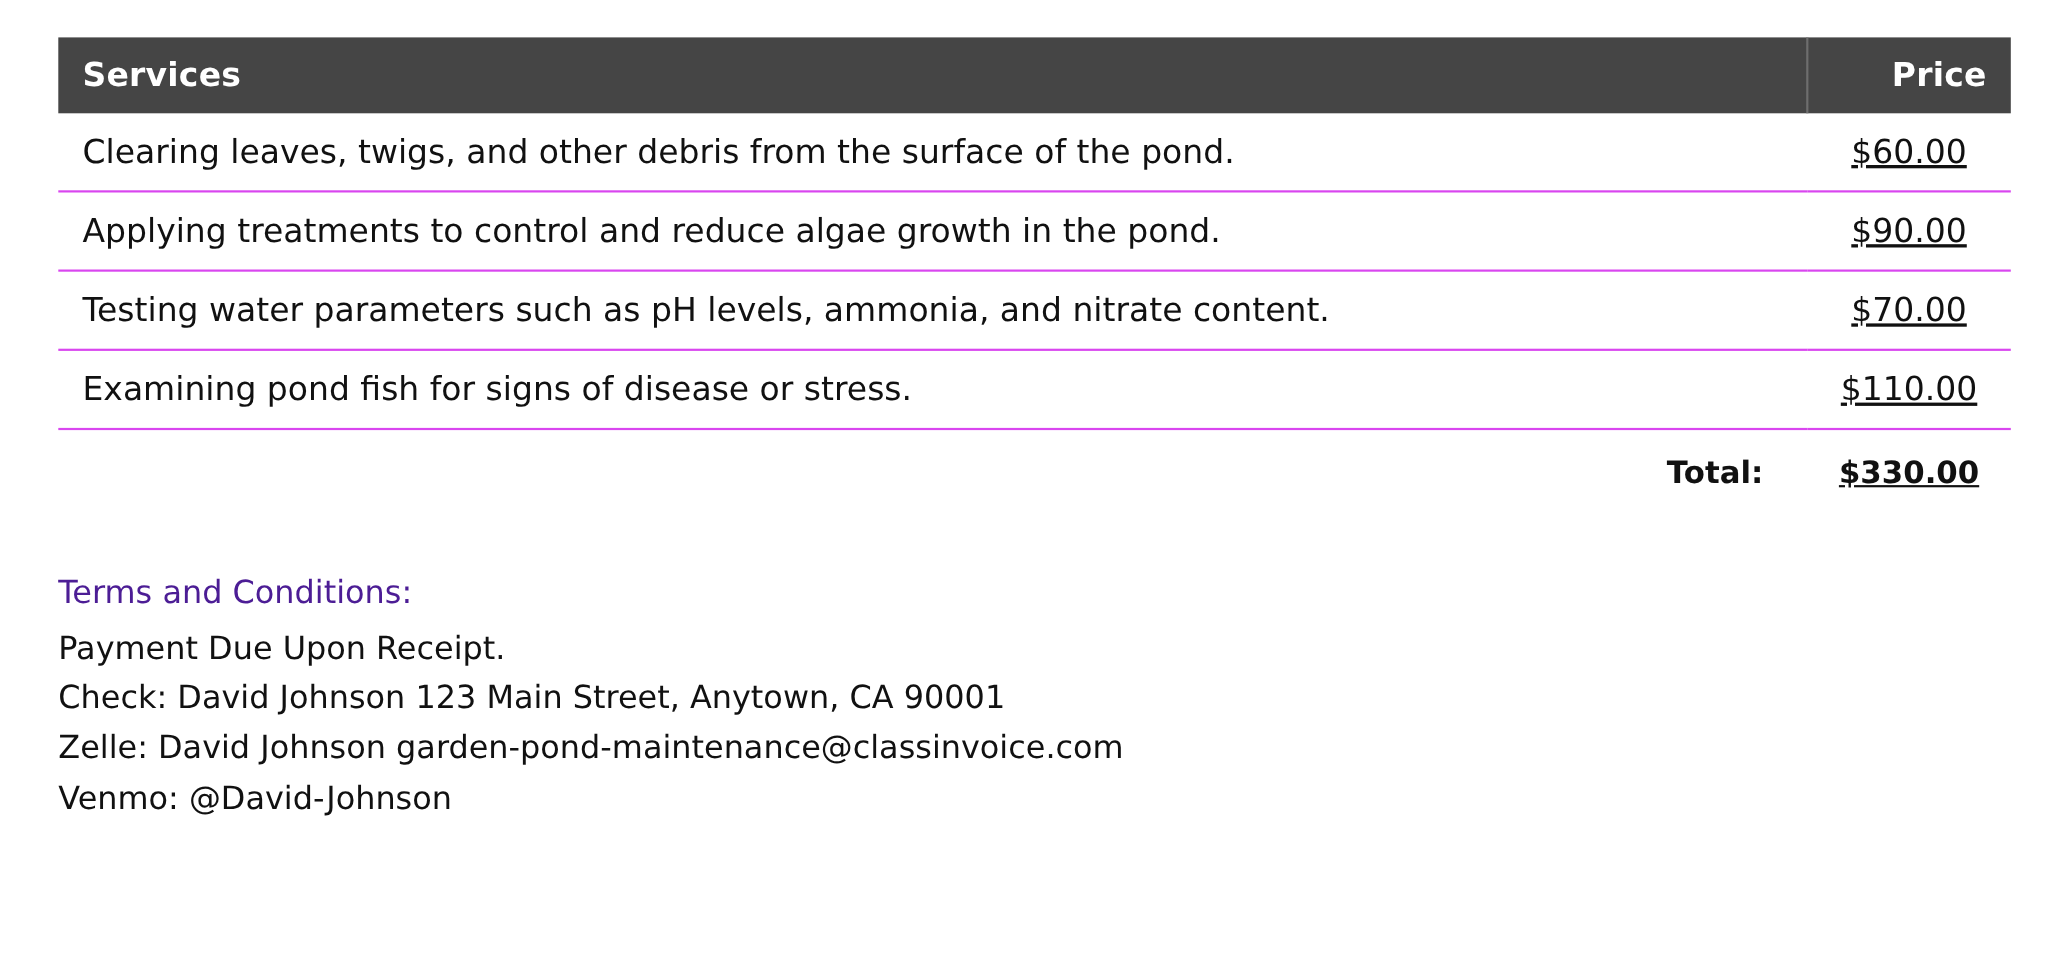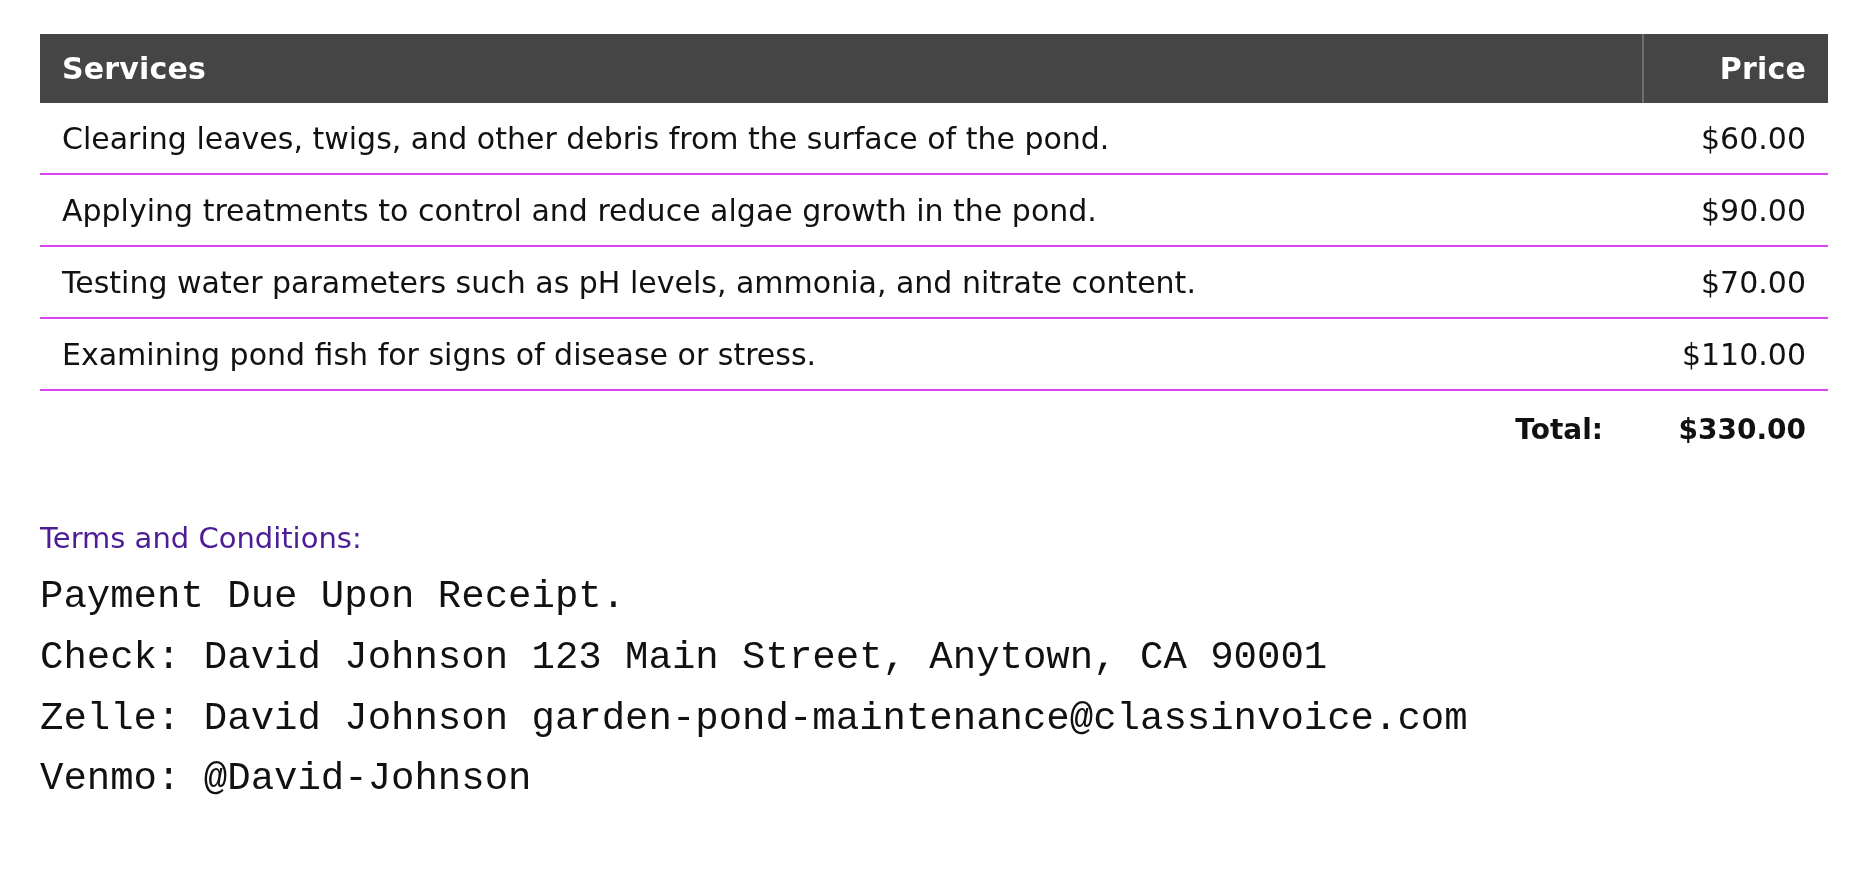--- a/index.html
+++ b/index.html
@@ -12,21 +12,21 @@
   }
   body {
     font-family: "DejaVu Sans", "Liberation Sans", sans-serif;
     color: #1a1a1a;
     -webkit-font-smoothing: antialiased;
   }
   .invoice-wrap {
     width: 1868px;
     height: 870px;
     box-sizing: border-box;
-    padding: 34px 40px 0 40px;
+    padding: 34px 40px 0 53px;
   }
   table.services-table {
     width: 100%;
     border-collapse: collapse;
     table-layout: fixed;
   }
   .services-table thead th {
     background: #454545;
     color: #ffffff;
     font-size: 30px;
@@ -45,22 +45,23 @@
     font-size: 30px;
     padding: 18px 22px 17px 22px;
     border-bottom: 2px solid #d946ef;
     vertical-align: middle;
     color: #111111;
   }
   .services-table tbody td.desc {
     text-align: left;
   }
   .services-table tbody td.price {
-    text-align: right;
+    text-align: center;
     white-space: nowrap;
+    text-decoration: underline;
   }
   .services-table tbody tr.total-row td {
     border-bottom: none;
     font-weight: bold;
     padding-top: 22px;
     font-size: 28px;
   }
   .services-table tbody tr.total-row td.total-label {
     text-align: right;
     padding-right: 40px;
@@ -68,24 +69,23 @@
   .terms-block {
     margin-top: 58px;
     padding-left: 0px;
   }
   .terms-title {
     font-size: 29px;
     color: #4c1d95;
     margin-bottom: 12px;
   }
   .terms-line {
-    font-size: 39px;
+    font-size: 29px;
     color: #111111;
     line-height: 1.56;
-    font-family: Liberation Mono, monospace;
   }
 </style>
 </head>
 <body>
 
 <div class="invoice-wrap">
 
   <table class="services-table">
     <colgroup>
       <col style="width:auto">

